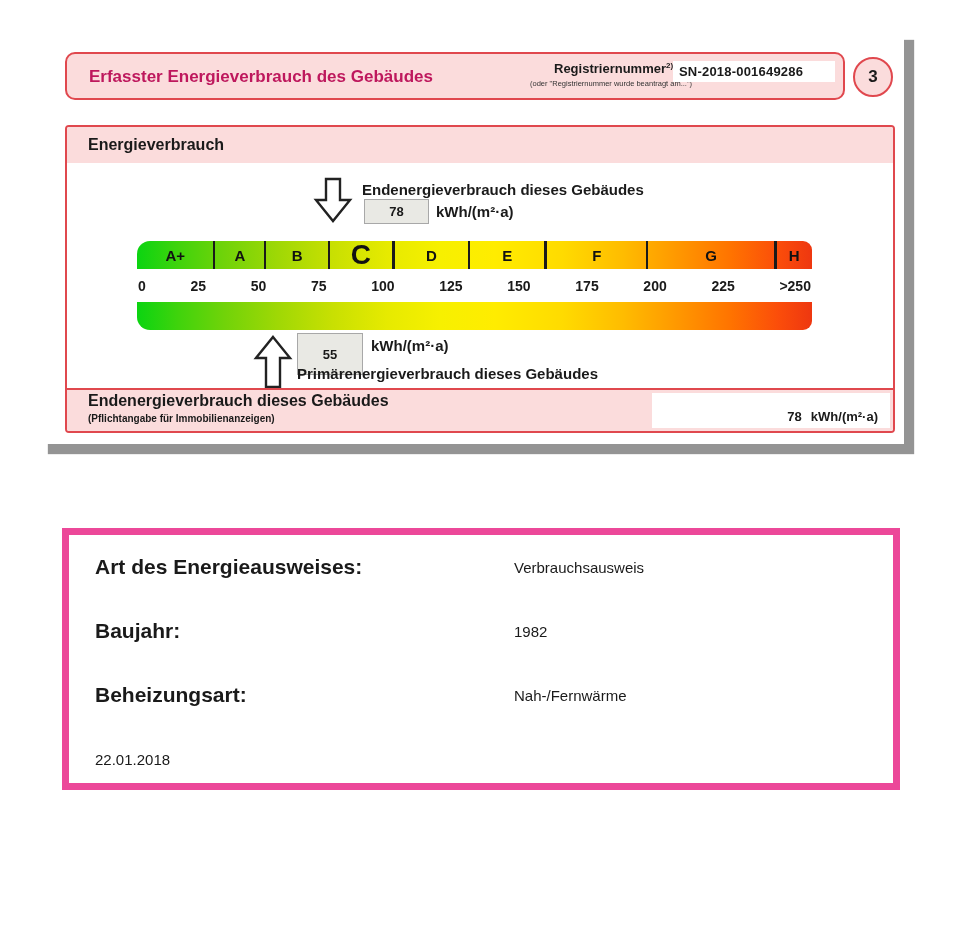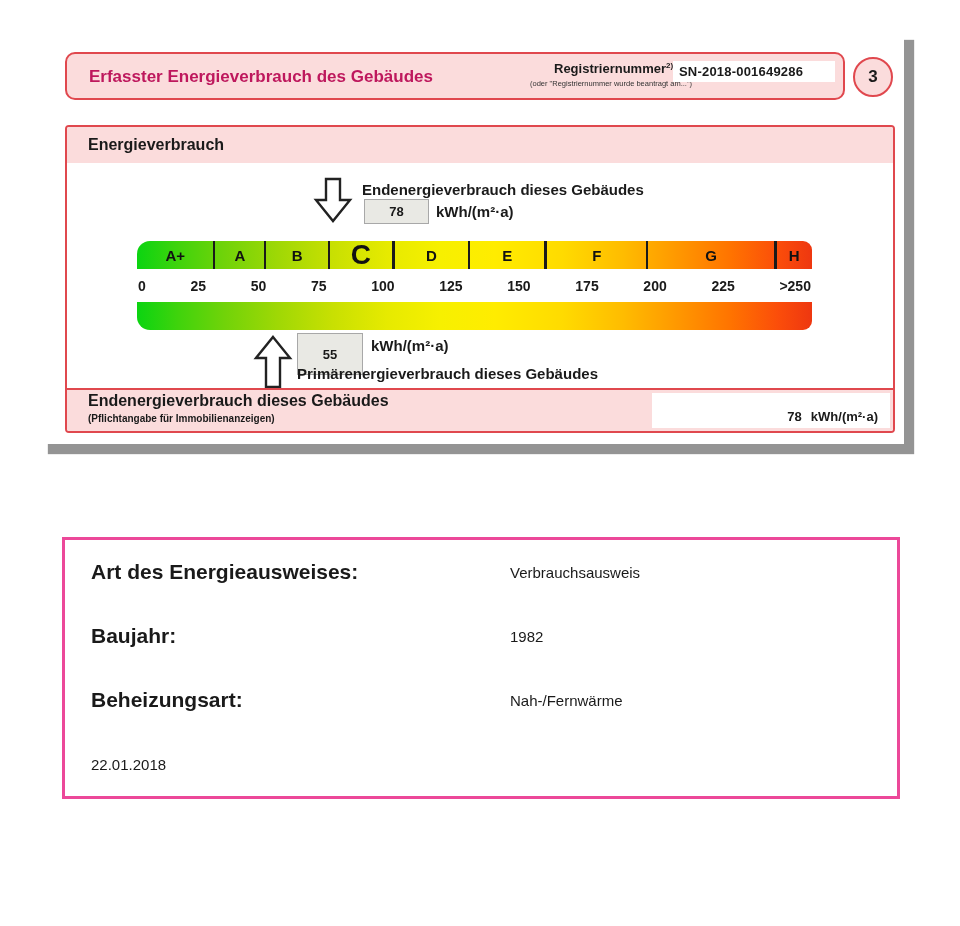--- a/index.html
+++ b/index.html
@@ -94,21 +94,21 @@
   .footer-subtitle { position:absolute; left:21px; top:23px; font-size:10px; font-weight:bold; }
   .footer-valuebox {
     position:absolute; right:3px; top:3px; bottom:3px; width:238px; background:#ffffff;
     display:flex; align-items:flex-end; justify-content:flex-end;
     padding:0 12px 4px 0; font-size:13px; font-weight:bold; gap:9px;
   }
 
   
   .details-box {
     position:absolute; left:62px; top:528px; width:838px; height:262px;
-    border:3px solid #ec4899; background:#ffffff; padding-left:26px;margin-top:9px;
+    border:7px solid #ec4899; background:#ffffff; padding-left:26px;
   }
   .detail-row {
     height:64px; display:grid; grid-template-columns:419px auto; align-items:center;
   }
   .detail-label { font-size:21px; font-weight:bold; }
   .detail-value { font-size:15px; }
 </style>
 </head>
 <body>
 

